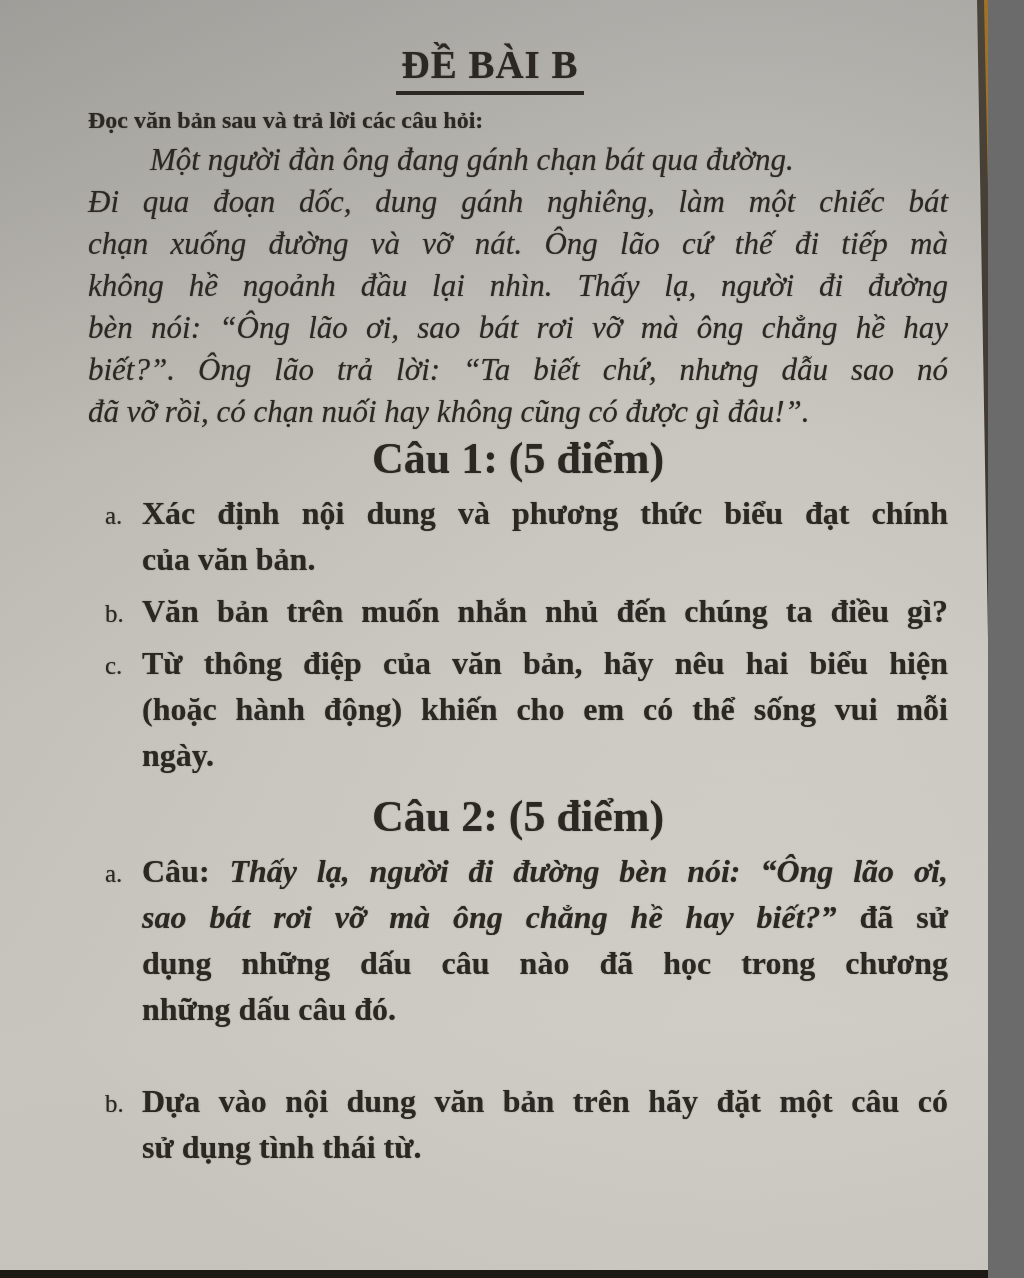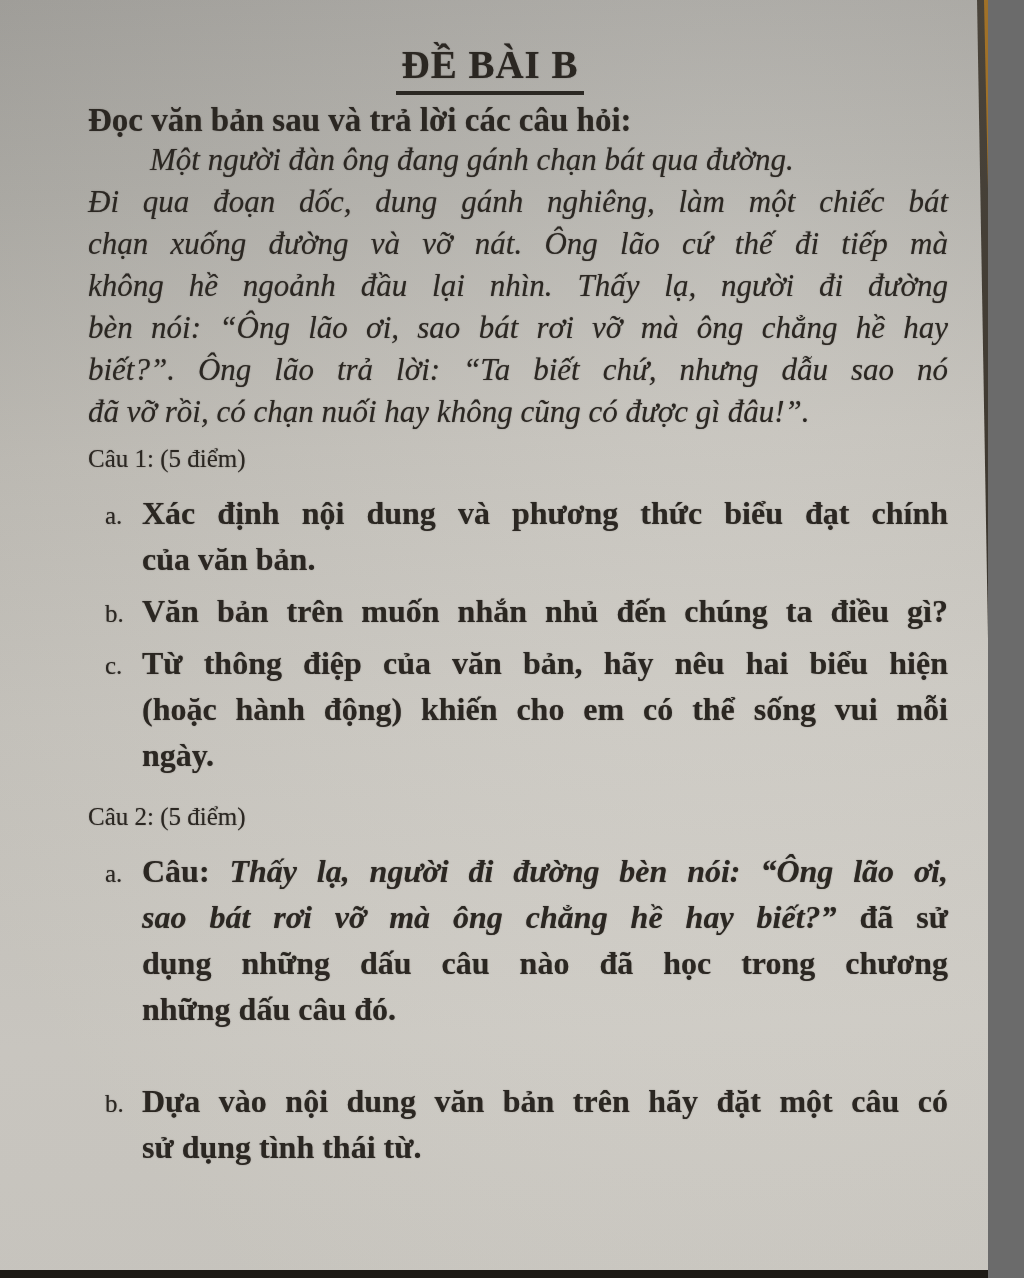--- a/index.html
+++ b/index.html
@@ -44,37 +44,37 @@
   .title-wrap { padding-top: 42px; text-align: center; }
   .title {
     display: inline-block;
     font-size: 39px; font-weight: bold; line-height: 46px;
     letter-spacing: 1px;
     border-bottom: 4px solid #2b2823;
     padding: 0 5px 3px 5px;
   }
   .intro {
     margin: 6px 32px 0 88px;
-    font-size: 33px; font-weight: bold; line-height: 38px;
+    font-size: 24px; font-weight: bold; line-height: 38px;
   }
   .passage {
     margin: 0 32px 0 88px;
     font-size: 31px; font-style: italic; line-height: 42px;
   }
   .ln { min-height: 42px; }
   .j { text-align: justify; text-align-last: justify; }
   .indent { text-indent: 62px; }
   .source {
     margin-top: 39px;
     text-align: center; font-style: italic;
     font-size: 31px; line-height: 42px;
   }
   .q-heading {
     margin: 3px 32px 0 88px;
-    font-size: 25px; font-weight: normal; line-height: 46px;
+    font-size: 44px; font-weight: bold; line-height: 46px; text-align: center;
   }
   .q-heading.q2 { margin-top: 16px; }
   .item {
     position: relative;
     margin: 6px 32px 0 142px;
     font-size: 32px; font-weight: bold; line-height: 46px;
   }
   .item.first { margin-top: 8px; }
   .item.gap { margin-top: 46px; }
   .item .ln { min-height: 46px; }

